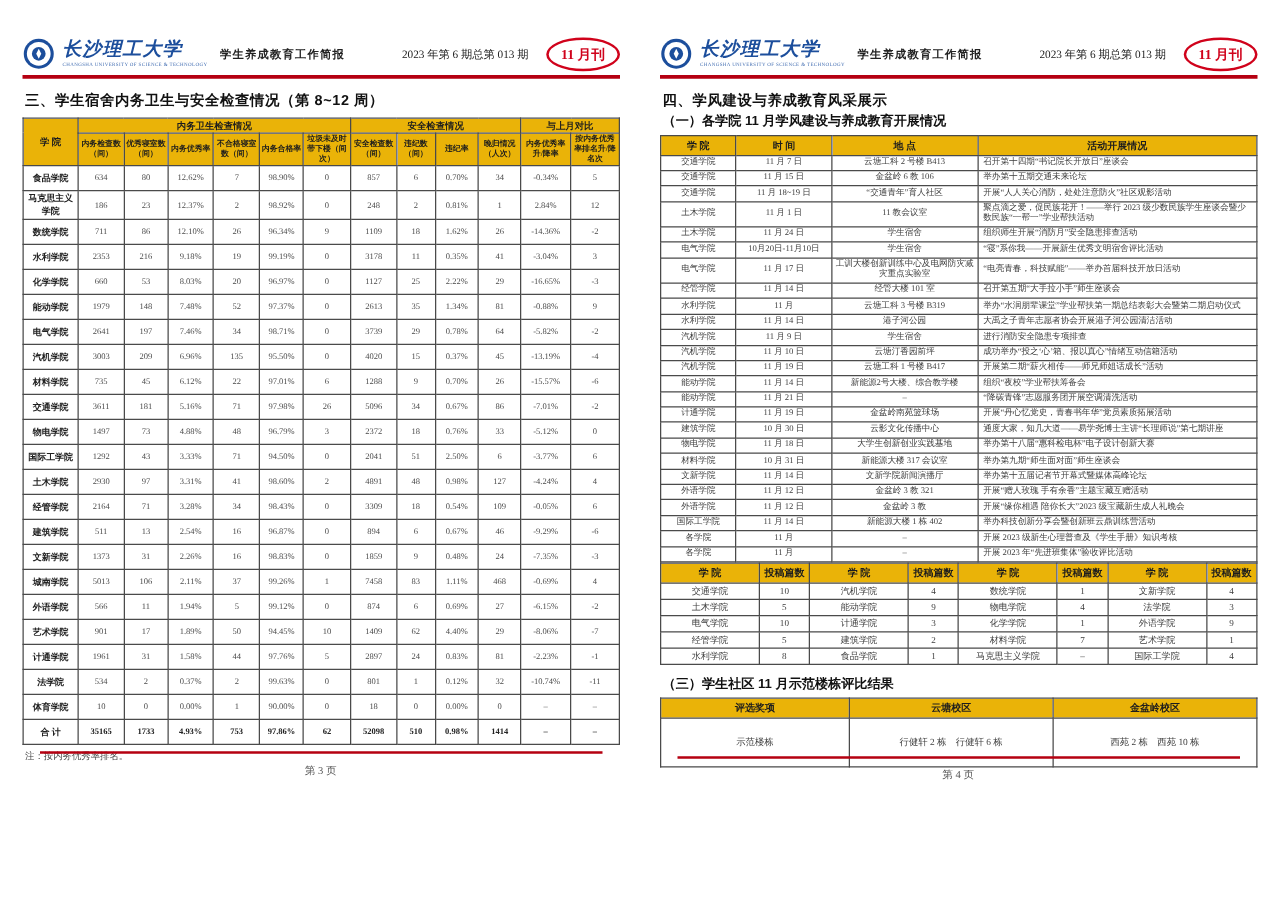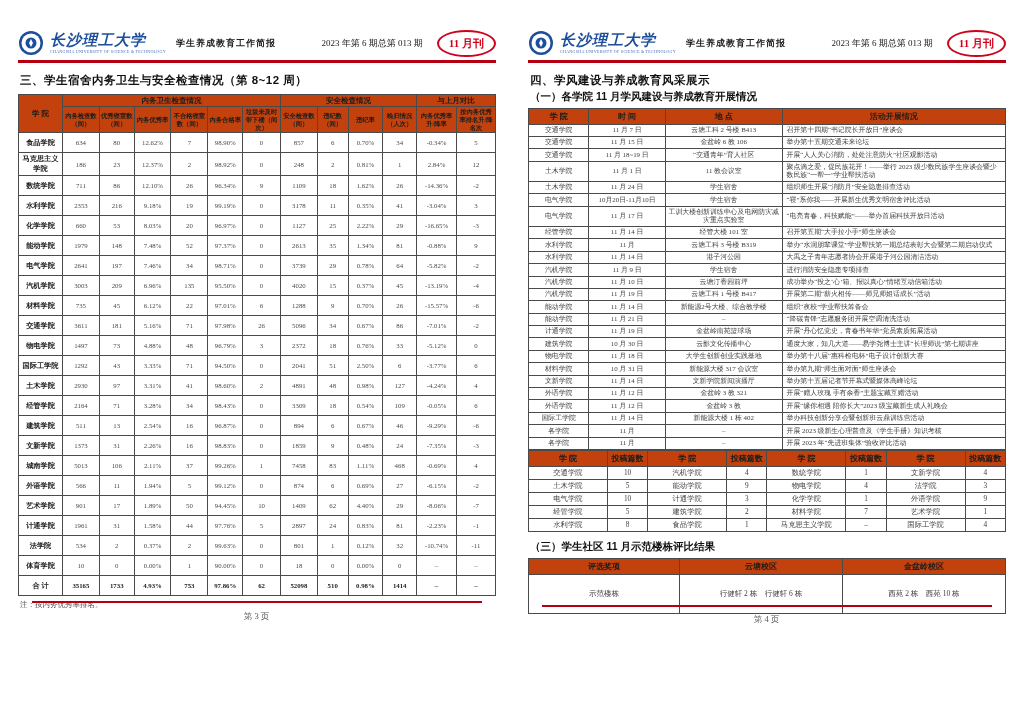--- a/index.html
+++ b/index.html
@@ -26,21 +26,21 @@
   
   .sec-title { font-size:11.5px; font-weight:bold; color:#111; margin:10px 0 6px 2px;
                font-family:"Liberation Sans","DejaVu Sans",sans-serif; letter-spacing:.5px;}
   .sub-title { font-size:10.5px; font-weight:bold; color:#111; margin:8px 0 4px 2px;
                font-family:"Liberation Sans","DejaVu Sans",sans-serif; }
 
   
   table { border-collapse:collapse; width:100%; table-layout:fixed; }
   th, td { border:1px solid #4a4a4a; text-align:center; vertical-align:middle;
            overflow:hidden; word-break:break-all; }
-  th { background:#c2410c; font-weight:bold; color:#1d1d1d; }
+  th { background:#eab308; font-weight:bold; color:#1d1d1d; }
 
   
   .t-left th { font-size:6.3px; line-height:1.25; padding:1px; }
   .t-left .grp { font-size:7.5px; }
   .t-left td { font-size:6.8px; padding:1px; height:20px; color:#4a4a4a; }
   .t-left td:first-child { font-weight:bold; color:#222; font-size:7.2px; }
   .t-left tr:last-child td { font-weight:bold; color:#222; }
   .note { font-size:7.5px; color:#444; margin-top:4px; margin-left:2px; }
 
   

